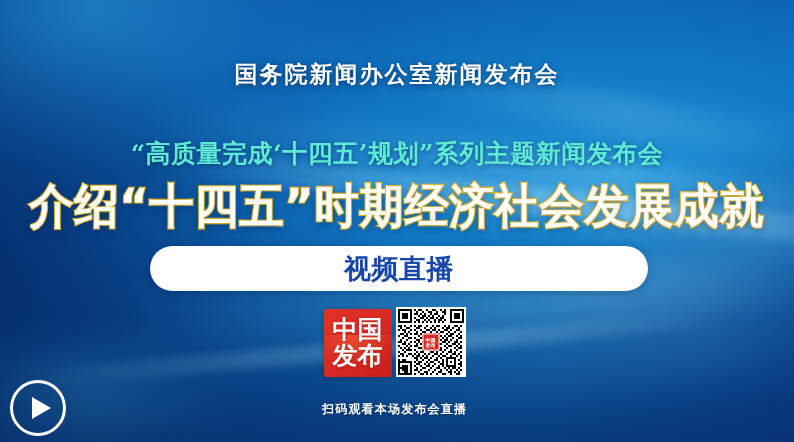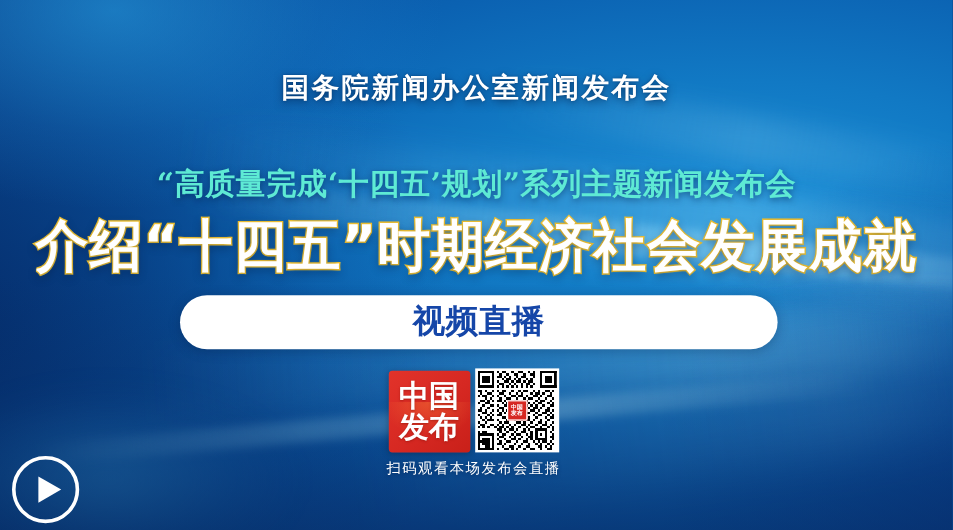--- a/index.html
+++ b/index.html
@@ -265,24 +265,24 @@
     line-height: 1;
   }
   .qr-center-logo span {
     color: #fff;
     font-family: "DejaVu Serif", "Liberation Serif", serif;
     font-size: 5px;
     font-weight: 700;
     display: block;
   }
   .qr-caption {
-    margin-top: 5px;
+    margin-top: 24px;
     color: #ffffff;
     font-family: "DejaVu Serif", "Liberation Serif", serif;
-    font-weight: 400;
+    font-weight: 700;
     font-size: 12px;
     letter-spacing: 1.2px;
     white-space: nowrap;
     text-shadow: 0 1px 3px rgba(2,26,66,0.5);
   }
 
   
   .play-button {
     position: absolute;
     left: 10px;

